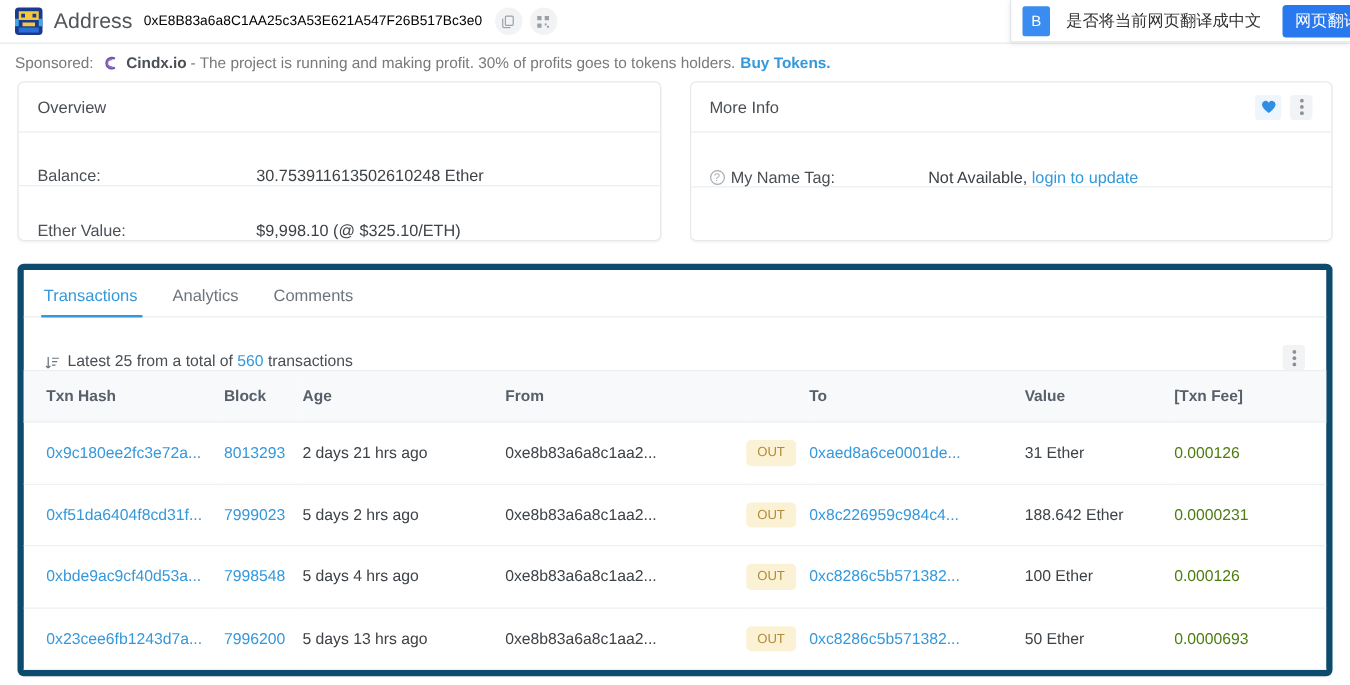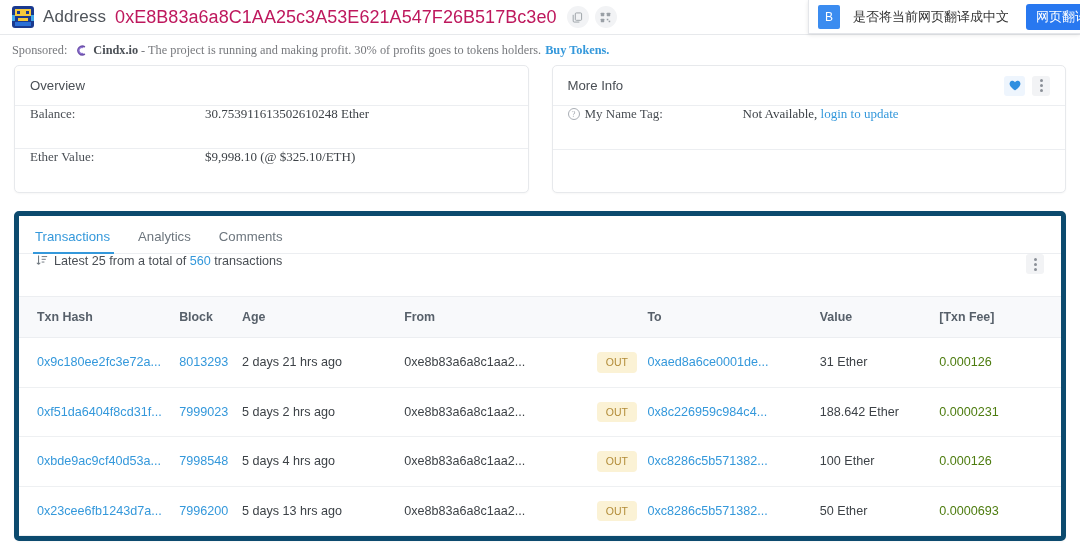--- a/index.html
+++ b/index.html
@@ -42,22 +42,22 @@
   .ic7 { left:19px; top:9px; width:3px; height:6px; background:#3fa9e8; }
 
   .hdr-title {
     font-size: 17px;
     color: #50555b;
     font-weight: 400;
     margin-right: 9px;
     letter-spacing: .1px;
   }
   .hdr-address {
-    font-size: 18px;
-    color: #be185d;
+    font-size: 11px;
+    color: #000000;
     letter-spacing: .05px;
     margin-right: 10px;
   }
   .icon-btn {
     width: 22px; height: 22px;
     border-radius: 50%;
     background: #f2f3f5;
     display: inline-flex;
     align-items: center;
     justify-content: center;
@@ -123,21 +123,20 @@
 
   
   .sponsored {
     height: 30px;
     display: flex;
     align-items: center;
     padding: 0 12px;
     font-size: 12.3px;
     color: #77797d;
     white-space: nowrap;
-    font-family: Liberation Serif, serif;
   }
   .sp-label { margin-right: 7px; }
   .sp-logo {
     width: 14px; height: 14px;
     margin-right: 5px;
     display: inline-flex; align-items: center; justify-content: center;
     flex: none;
   }
   .sp-name { color: #4a4f55; font-weight: 700; margin-right: 3px; }
   .sp-text { color: #77797d; }
@@ -187,26 +186,25 @@
     align-items: center; justify-content: center;
     gap: 2px;
     cursor: pointer;
   }
   .kebab-btn b {
     width: 3px; height: 3px; border-radius: 50%;
     background: #8b9098; display: block;
   }
   .card-row {
     display: flex;
-    align-items: flex-start;
+    align-items: flex-end;
     padding: 0 15px;
     height: 43px;
     border-bottom: 1px solid #eceef1;
     font-size: 13px;
-    font-family: Liberation Serif, serif;
   }
   .card-row:last-child { border-bottom: none; }
   .card-row.tall { height: 44px; }
   .cr-label {
     width: 175px;
     color: #4a4f55;
     display: flex;
     align-items: center;
     flex: none;
   }
@@ -253,21 +251,21 @@
   .tab.active::after {
     content: "";
     position: absolute;
     left: 0; right: 10px; bottom: -1px;
     height: 2px;
     background: #3498db;
   }
   .tx-meta {
     height: 42px;
     display: flex;
-    align-items: flex-start;
+    align-items: flex-end;
     padding: 0 17px;
     font-size: 12.6px;
     color: #4a4f55;
   }
   .sort-icon { margin-right: 6px; display: inline-flex; flex: none; }
   .tx-count-link { color: #3498db; text-decoration: none; cursor: pointer; }
   .tx-meta-actions { margin-left: auto; }
 
   
   table { width: 100%; border-collapse: collapse; }

